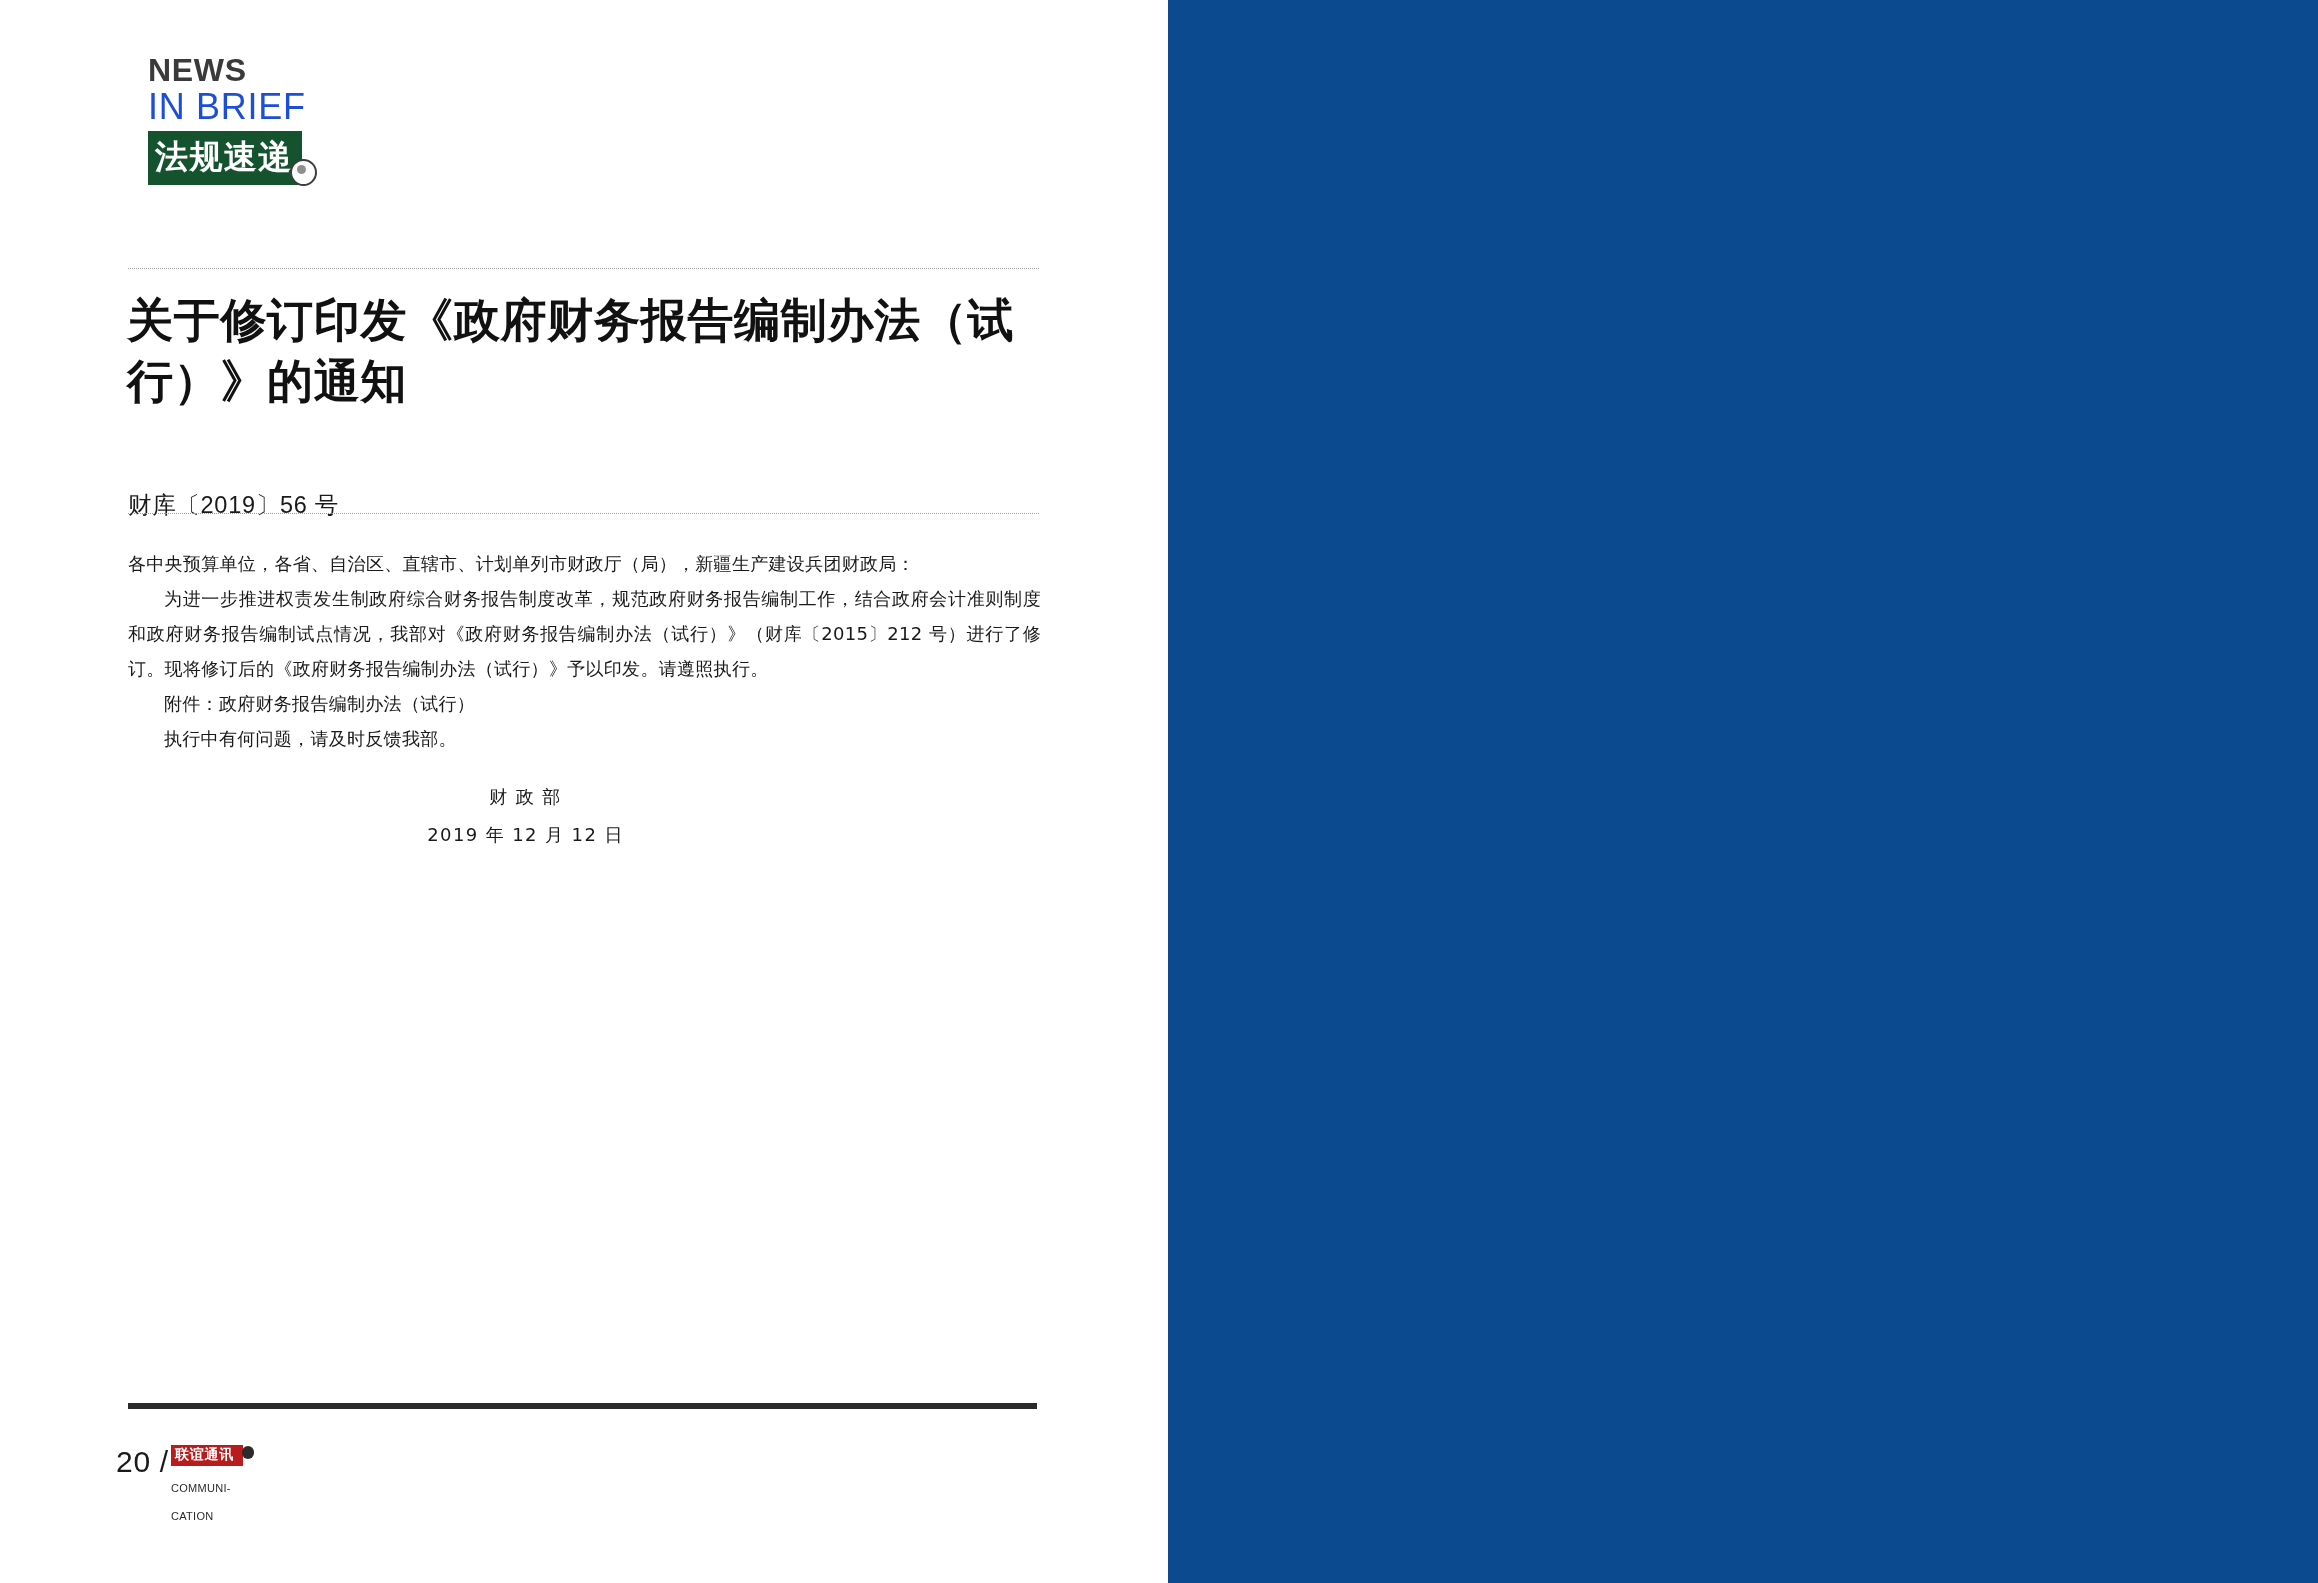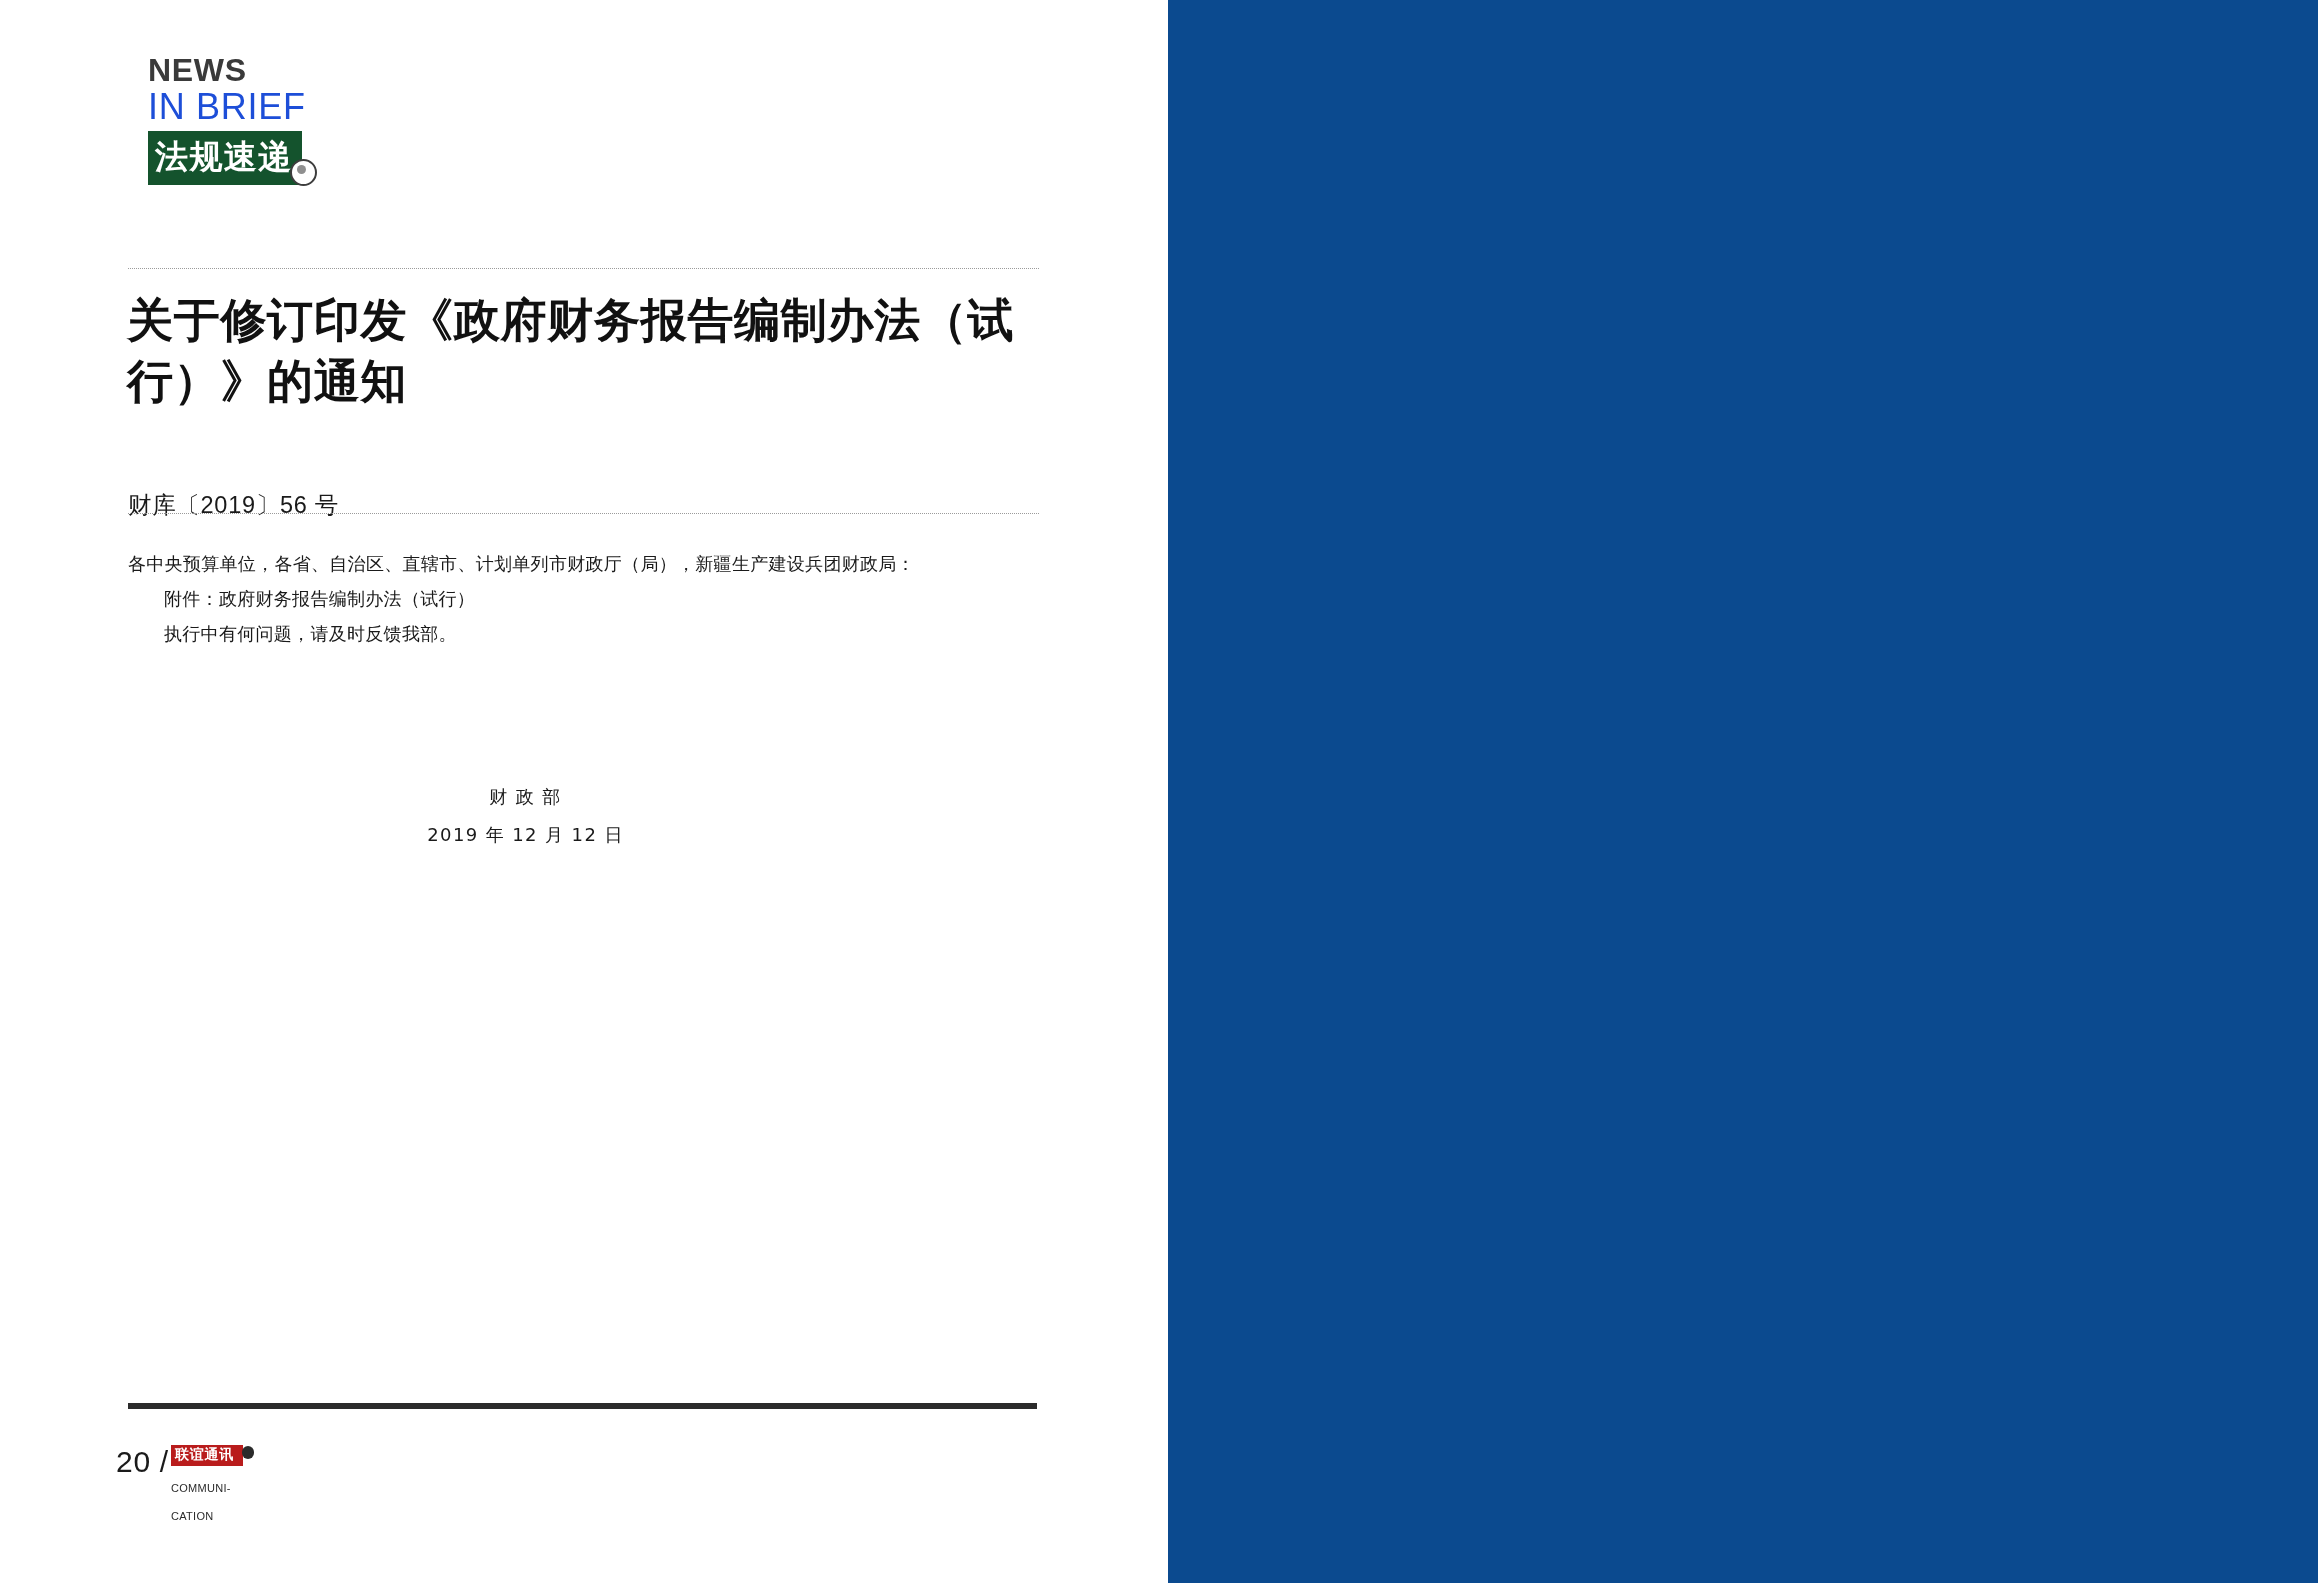--- a/index.html
+++ b/index.html
@@ -242,20 +242,21 @@
     <div class="dotted-rule rule-top"></div>
 
     <div class="doc-title">关于修订印发《政府财务报告编制办法（试行）》的通知</div>
 
     <div class="doc-number">财库〔2019〕56 号</div>
 
     <div class="dotted-rule rule-mid"></div>
 
     <div class="body-block">
       <p>各中央预算单位，各省、自治区、直辖市、计划单列市财政厅（局），新疆生产建设兵团财政局：</p>
+      <p class="indent">为进一步推进权责发生制政府综合财务报告制度改革，规范政府财务报告编制工作，结合政府会计准则制度和政府财务报告编制试点情况，我部对《政府财务报告编制办法（试行）》（财库〔2015〕212 号）进行了修订。现将修订后的《政府财务报告编制办法（试行）》予以印发。请遵照执行。</p>
       <p class="indent">附件：政府财务报告编制办法（试行）</p>
       <p class="indent">执行中有何问题，请及时反馈我部。</p>
     </div>
 
     <div class="signature">
       <div>财 政 部</div>
       <div>2019 年 12 月 12 日</div>
     </div>
 
     <div class="footer-rule"></div>

